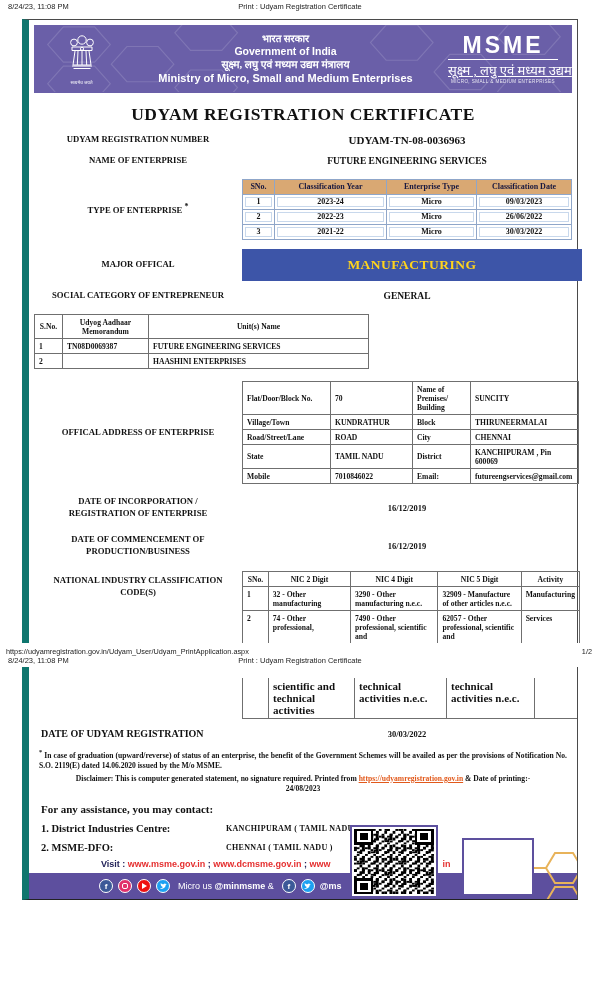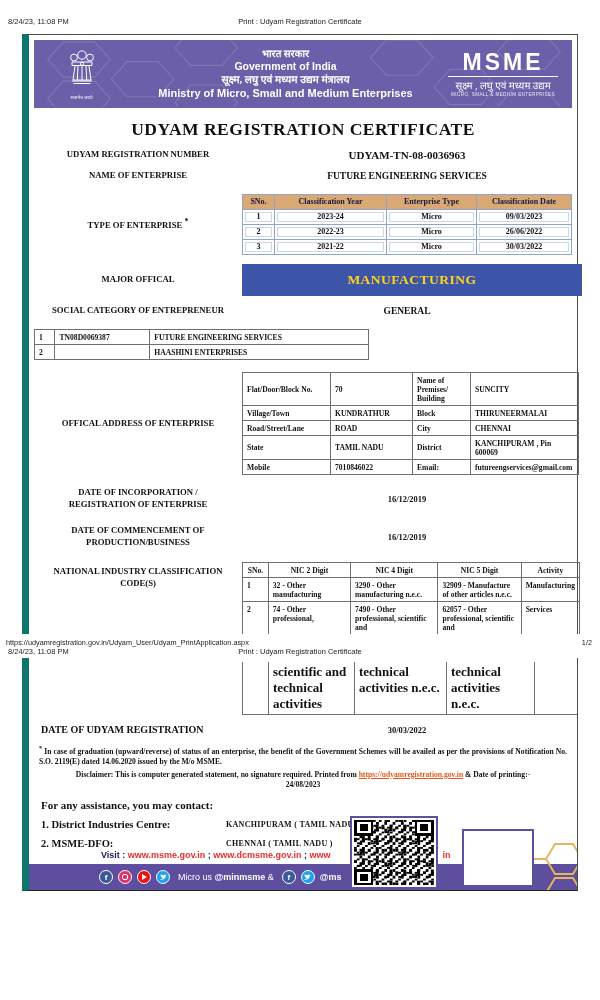--- a/index.html
+++ b/index.html
@@ -1,38 +1,38 @@
 <!DOCTYPE html>
 <html><head>
 <meta charset="utf-8">
 <style>
   * { margin:0; padding:0; box-sizing:border-box; }
   html,body { width:600px; height:1000px; background:#fff; overflow:hidden; }
   body { font-family:"Liberation Serif", serif; color:#111; position:relative; }
 
   .print-meta { display:grid; grid-template-columns:1fr 1fr 1fr; align-items:center;
-    font-family:"Liberation Sans", sans-serif; font-size:7.5px; color:#1c1c1c; padding:17px 8px 2px 8px; }
+    font-family:"Liberation Sans", sans-serif; font-size:7.5px; color:#1c1c1c; padding:2px 8px 2px 8px; }
   .print-meta .c { text-align:center; } .print-meta .r { text-align:right; }
 
   .page { margin:0 22px; border-left:7px solid #0f766e; border-right:1px solid #4a4a4a; background:#fff; }
   .page1 { border-top:1px solid #4a4a4a; margin-top:6px; padding:5px 5px 0 5px; }
   .page2 { border-bottom:1px solid #222; height:233px; display:flex; flex-direction:column; position:relative; overflow:hidden; }
 
   
   .banner { position:relative; background:#6A5FA8; height:68px; display:flex; align-items:center; overflow:hidden; }
   .hexes { position:absolute; inset:0; }
   .emblem-wrap { position:relative; width:95px; display:flex; flex-direction:column; align-items:center; z-index:2; }
   .banner-center { position:relative; z-index:2; flex:1; text-align:center; color:#fff; line-height:1.25; }
   .bc-hi1 { font-size:10px; font-weight:bold; }
   .bc-en1 { font-family:"Liberation Sans", sans-serif; font-size:10.5px; font-weight:bold; }
   .bc-hi2 { font-size:10.5px; font-weight:bold; }
   .bc-en2 { font-family:"Liberation Sans", sans-serif; font-size:11px; font-weight:bold; }
   .msme-wrap { position:relative; z-index:2; width:130px; text-align:center; color:#fff; padding-right:8px; }
   .msme-word { font-family:"Liberation Sans", sans-serif; font-weight:bold; font-size:23px; letter-spacing:3px; line-height:1; transform:scaleY(1.05); }
-  .msme-hindi { font-size:10px; border-top:1.5px solid #fff; margin:2px 6px 0 6px; padding-top:1px; white-space:nowrap; }
+  .msme-hindi { font-size:13px; border-top:1.5px solid #fff; margin:2px 6px 0 6px; padding-top:1px; white-space:nowrap;text-decoration:underline; }
   .msme-eng { font-family:"Liberation Sans", sans-serif; font-size:4.6px; letter-spacing:.4px; opacity:.85; white-space:nowrap; }
 
   
   .cert-title { text-align:center; font-weight:bold; font-size:17.5px; letter-spacing:.5px; margin:11px 0 8px 0; }
   .row { display:grid; grid-template-columns:208px 1fr; align-items:center; margin:9px 0; }
   .lbl { text-align:center; font-weight:bold; font-size:8.7px; line-height:1.35; padding:0 10px; }
   .val { text-align:center; font-weight:bold; }
   .v-urn { font-size:11px; }
   .v-name { font-size:9.5px; }
   .v-date { font-size:8.5px; }
@@ -45,21 +45,21 @@
   .type-table td { border:1px solid #8FA6C9; box-shadow:inset 0 0 0 2px #fff, inset 0 0 0 3px #c8d8ec;
     text-align:center; padding:2.5px 3px; }
   .gray-table { font-size:7.6px; }
   .gray-table th, .gray-table td { border:1px solid #6f6f6f; padding:2.5px 4px; text-align:left; vertical-align:middle; }
   .gray-table th { text-align:center; }
   .units-table { width:335px; }
   .addr-table { width:337px; }
   .addr-table td { vertical-align:middle; }
   .nic-table { width:338px; }
   .nic-table td { vertical-align:top; }
-  .cont-table { width:338px; margin-left:213px; font-size:13px; margin-top:4px; }
+  .cont-table { width:338px; margin-left:213px; font-size:11px; margin-top:11px; }
   .cont-table td { border:1px solid #6f6f6f; border-top:none; padding:2px 4px; vertical-align:top; }
 
   .activity-banner { background:#3D55A8; color:#FFD41C; text-align:center; font-weight:bold;
     font-size:13.5px; padding:8px 0; width:340px; letter-spacing:.5px; }
   .v-general { font-size:9.5px; }
 
   .p1-footer { display:flex; justify-content:space-between; font-family:"Liberation Sans", sans-serif;
     font-size:7.3px; color:#1c1c1c; padding:2px 8px 0 6px; margin-top:2px; }
 
   
@@ -203,20 +203,25 @@
 
   <div class="row">
     <div class="lbl">SOCIAL CATEGORY OF ENTREPRENEUR</div>
     <div class="val v-general">GENERAL</div>
   </div>
 
   <div class="row" style="margin-top:13px;">
     <div>
       <table class="gray-table units-table">
         <tbody>
+            <tr>
+          <th style="width:28px">S.No.</th>
+          <th style="width:86px">Udyog Aadhaar Memorandum</th>
+          <th>Unit(s) Name</th>
+        </tr>
         <tr>
           <td>1</td>
           <td>TN08D0069387</td>
           <td>FUTURE ENGINEERING SERVICES</td>
         </tr>
         <tr>
           <td>2</td>
           <td></td>
           <td>HAASHINI ENTERPRISES</td>
         </tr>

